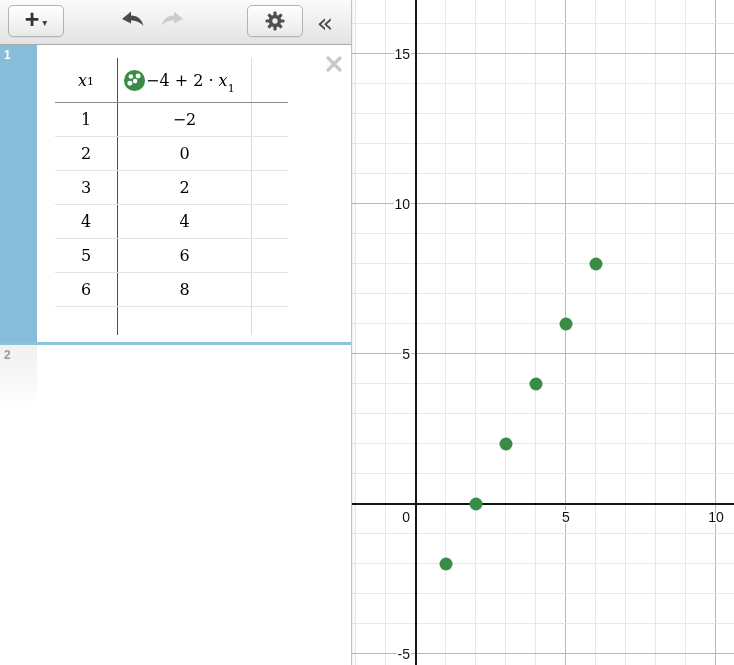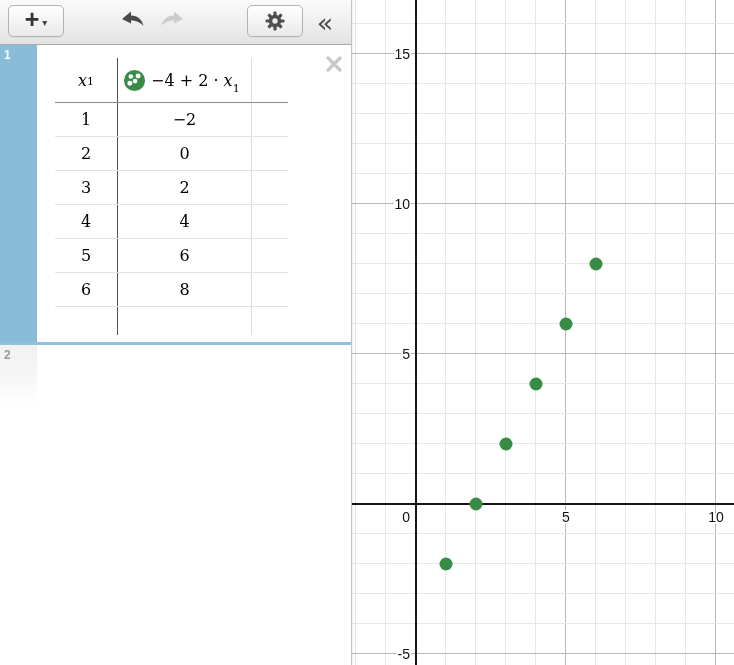--- a/index.html
+++ b/index.html
@@ -50,21 +50,21 @@
   .t-empty { height:28px; }
   .c1 { width:63px; flex:none; border-right:1px solid #4f4f4f;
         display:flex; align-items:center; justify-content:center; }
   .c2 { width:134px; flex:none; border-right:1px solid #dcdcdc;
         display:flex; align-items:center; justify-content:center; }
   .c3 { flex:1; }
   .t-header .c2 { justify-content:flex-start; padding-left:5px; }
   .cellv { font-size:16px; cursor:text; }
   .mathvar { font-style:italic; font-size:16px; }
   sub.msub { font-size:11px; position:relative; bottom:-2px; line-height:0; }
-  .formula { font-size:16px; margin-left:5px; white-space:nowrap; cursor:text; }
+  .formula { font-size:16px; white-space:nowrap; cursor:text; }
   .plot-icon { width:23px; height:23px; flex:none; cursor:pointer; }
 </style>
 </head>
 <body>
 
 <div class="app">
 
   <div class="graph-area">
     <svg id="graph-svg" width="382" height="665">
         <g shape-rendering="crispEdges">

